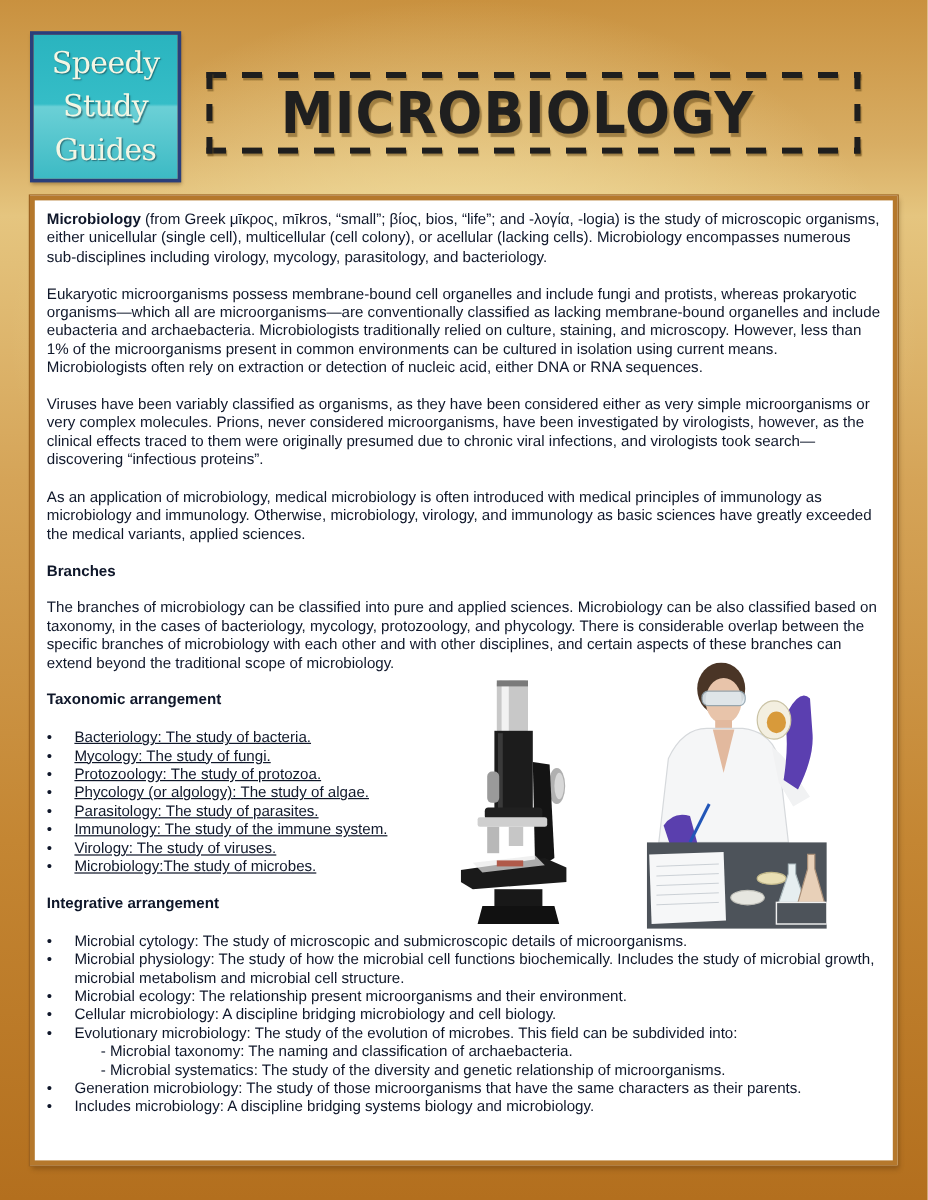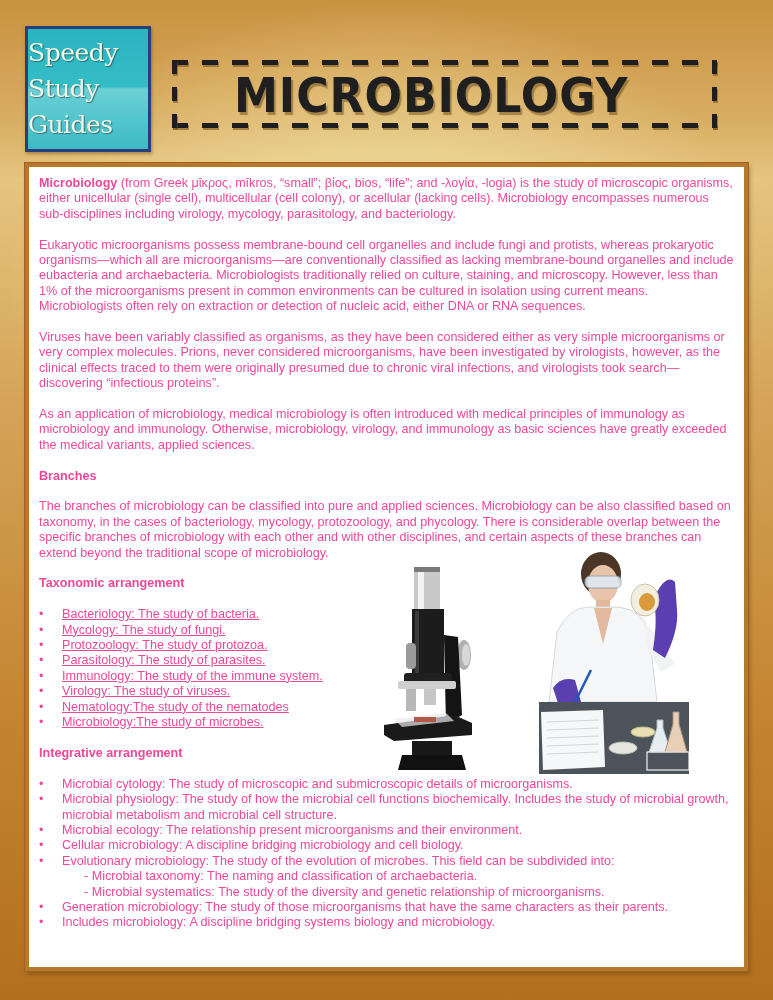--- a/index.html
+++ b/index.html
@@ -8,21 +8,21 @@
     position: relative;
     font-family: "Liberation Sans", sans-serif;
     background:
       radial-gradient(ellipse 70% 40% at 50% 28%, #f4e3a6 0%, rgba(244,227,166,0) 70%),
       linear-gradient(180deg, #c9913f 0%, #d8ad63 12%, #e5c57f 18%, #d5a458 40%, #c48633 70%, #b36f1e 100%);
   }
   .logo {
     position: absolute; left: 25px; top: 26px; width: 126px; height: 126px;
     border: 3px solid #2a3e7a;
     background: linear-gradient(180deg, #2ab4bf 0%, #35bdc7 48%, #6bd0d6 50%, #3cbac4 100%);
-    display: flex; flex-direction: column; justify-content: center;
+    display: flex; flex-direction: column; align-items: center; justify-content: center;
     color: #f3f6e4;
     font-family: "DejaVu Serif", serif;
     box-shadow: 1px 2px 3px rgba(80,50,10,0.4);
   }
   .logo span {
     font-size: 25px; line-height: 36px;
     text-shadow: 1px 1px 1px rgba(20,60,70,0.6);
     letter-spacing: -0.5px;
   }
   .title-frame {
@@ -56,21 +56,21 @@
   .panel {
     position: absolute; left: 25px; top: 163px; width: 723px; height: 808px;
     background: #ffffff;
     border: 4px solid #b5782c;
     box-shadow: 0 0 0 1px #9b6220, 2px 3px 4px rgba(70,40,10,0.35);
   }
   .content {
     position: absolute; left: 10px; top: 9px; right: 10px;
     font-family: "Liberation Sans", sans-serif;
     font-size: 12.6px; line-height: 15.4px;
-    color: #ec4899;
+    color: #0f172a;
   }
   .content p { margin-bottom: 15.4px; }
   .content b { font-weight: bold; }
   .heading { font-weight: bold; margin-bottom: 15.4px; }
   ul.tax { list-style: none; margin-bottom: 15.4px; }
   ul.tax li { position: relative; padding-left: 23px; text-decoration: underline; }
   ul.tax li::before { content: "•"; position: absolute; left: 0; }
   ul.integ { list-style: none; }
   ul.integ li { position: relative; padding-left: 23px; }
   ul.integ li::before { content: "•"; position: absolute; left: 0; }
@@ -109,24 +109,24 @@
     <p>As an application of microbiology, medical microbiology is often introduced with medical principles of immunology as microbiology and immunology. Otherwise, microbiology, virology, and immunology as basic sciences have greatly exceeded the medical variants, applied sciences.</p>
 
     <div class="heading">Branches</div>
     <p>The branches of microbiology can be classified into pure and applied sciences. Microbiology can be also classified based on taxonomy, in the cases of bacteriology, mycology, protozoology, and phycology. There is considerable overlap between the specific branches of microbiology with each other and with other disciplines, and certain aspects of these branches can extend beyond the traditional scope of microbiology.</p>
 
     <div class="heading">Taxonomic arrangement</div>
     <ul class="tax">
       <li>Bacteriology: The study of bacteria.</li>
       <li>Mycology: The study of fungi.</li>
       <li>Protozoology: The study of protozoa.</li>
+      <li>Phycology (or algology): The study of algae.</li>
       <li>Parasitology: The study of parasites.</li>
       <li>Immunology: The study of the immune system.</li>
       <li>Virology: The study of viruses.</li>
-      <li>Nematology:The study of the nematodes</li>
       <li>Microbiology:The study of microbes.</li>
     </ul>
 
     <div class="heading">Integrative arrangement</div>
     <ul class="integ">
       <li>Microbial cytology: The study of microscopic and submicroscopic details of microorganisms.</li>
       <li>Microbial physiology: The study of how the microbial cell functions biochemically. Includes the study of microbial growth, microbial metabolism and microbial cell structure.</li>
       <li>Microbial ecology: The relationship present microorganisms and their environment.</li>
       <li>Cellular microbiology: A discipline bridging microbiology and cell biology.</li>
       <li>Evolutionary microbiology: The study of the evolution of microbes. This field can be subdivided into:</li>

